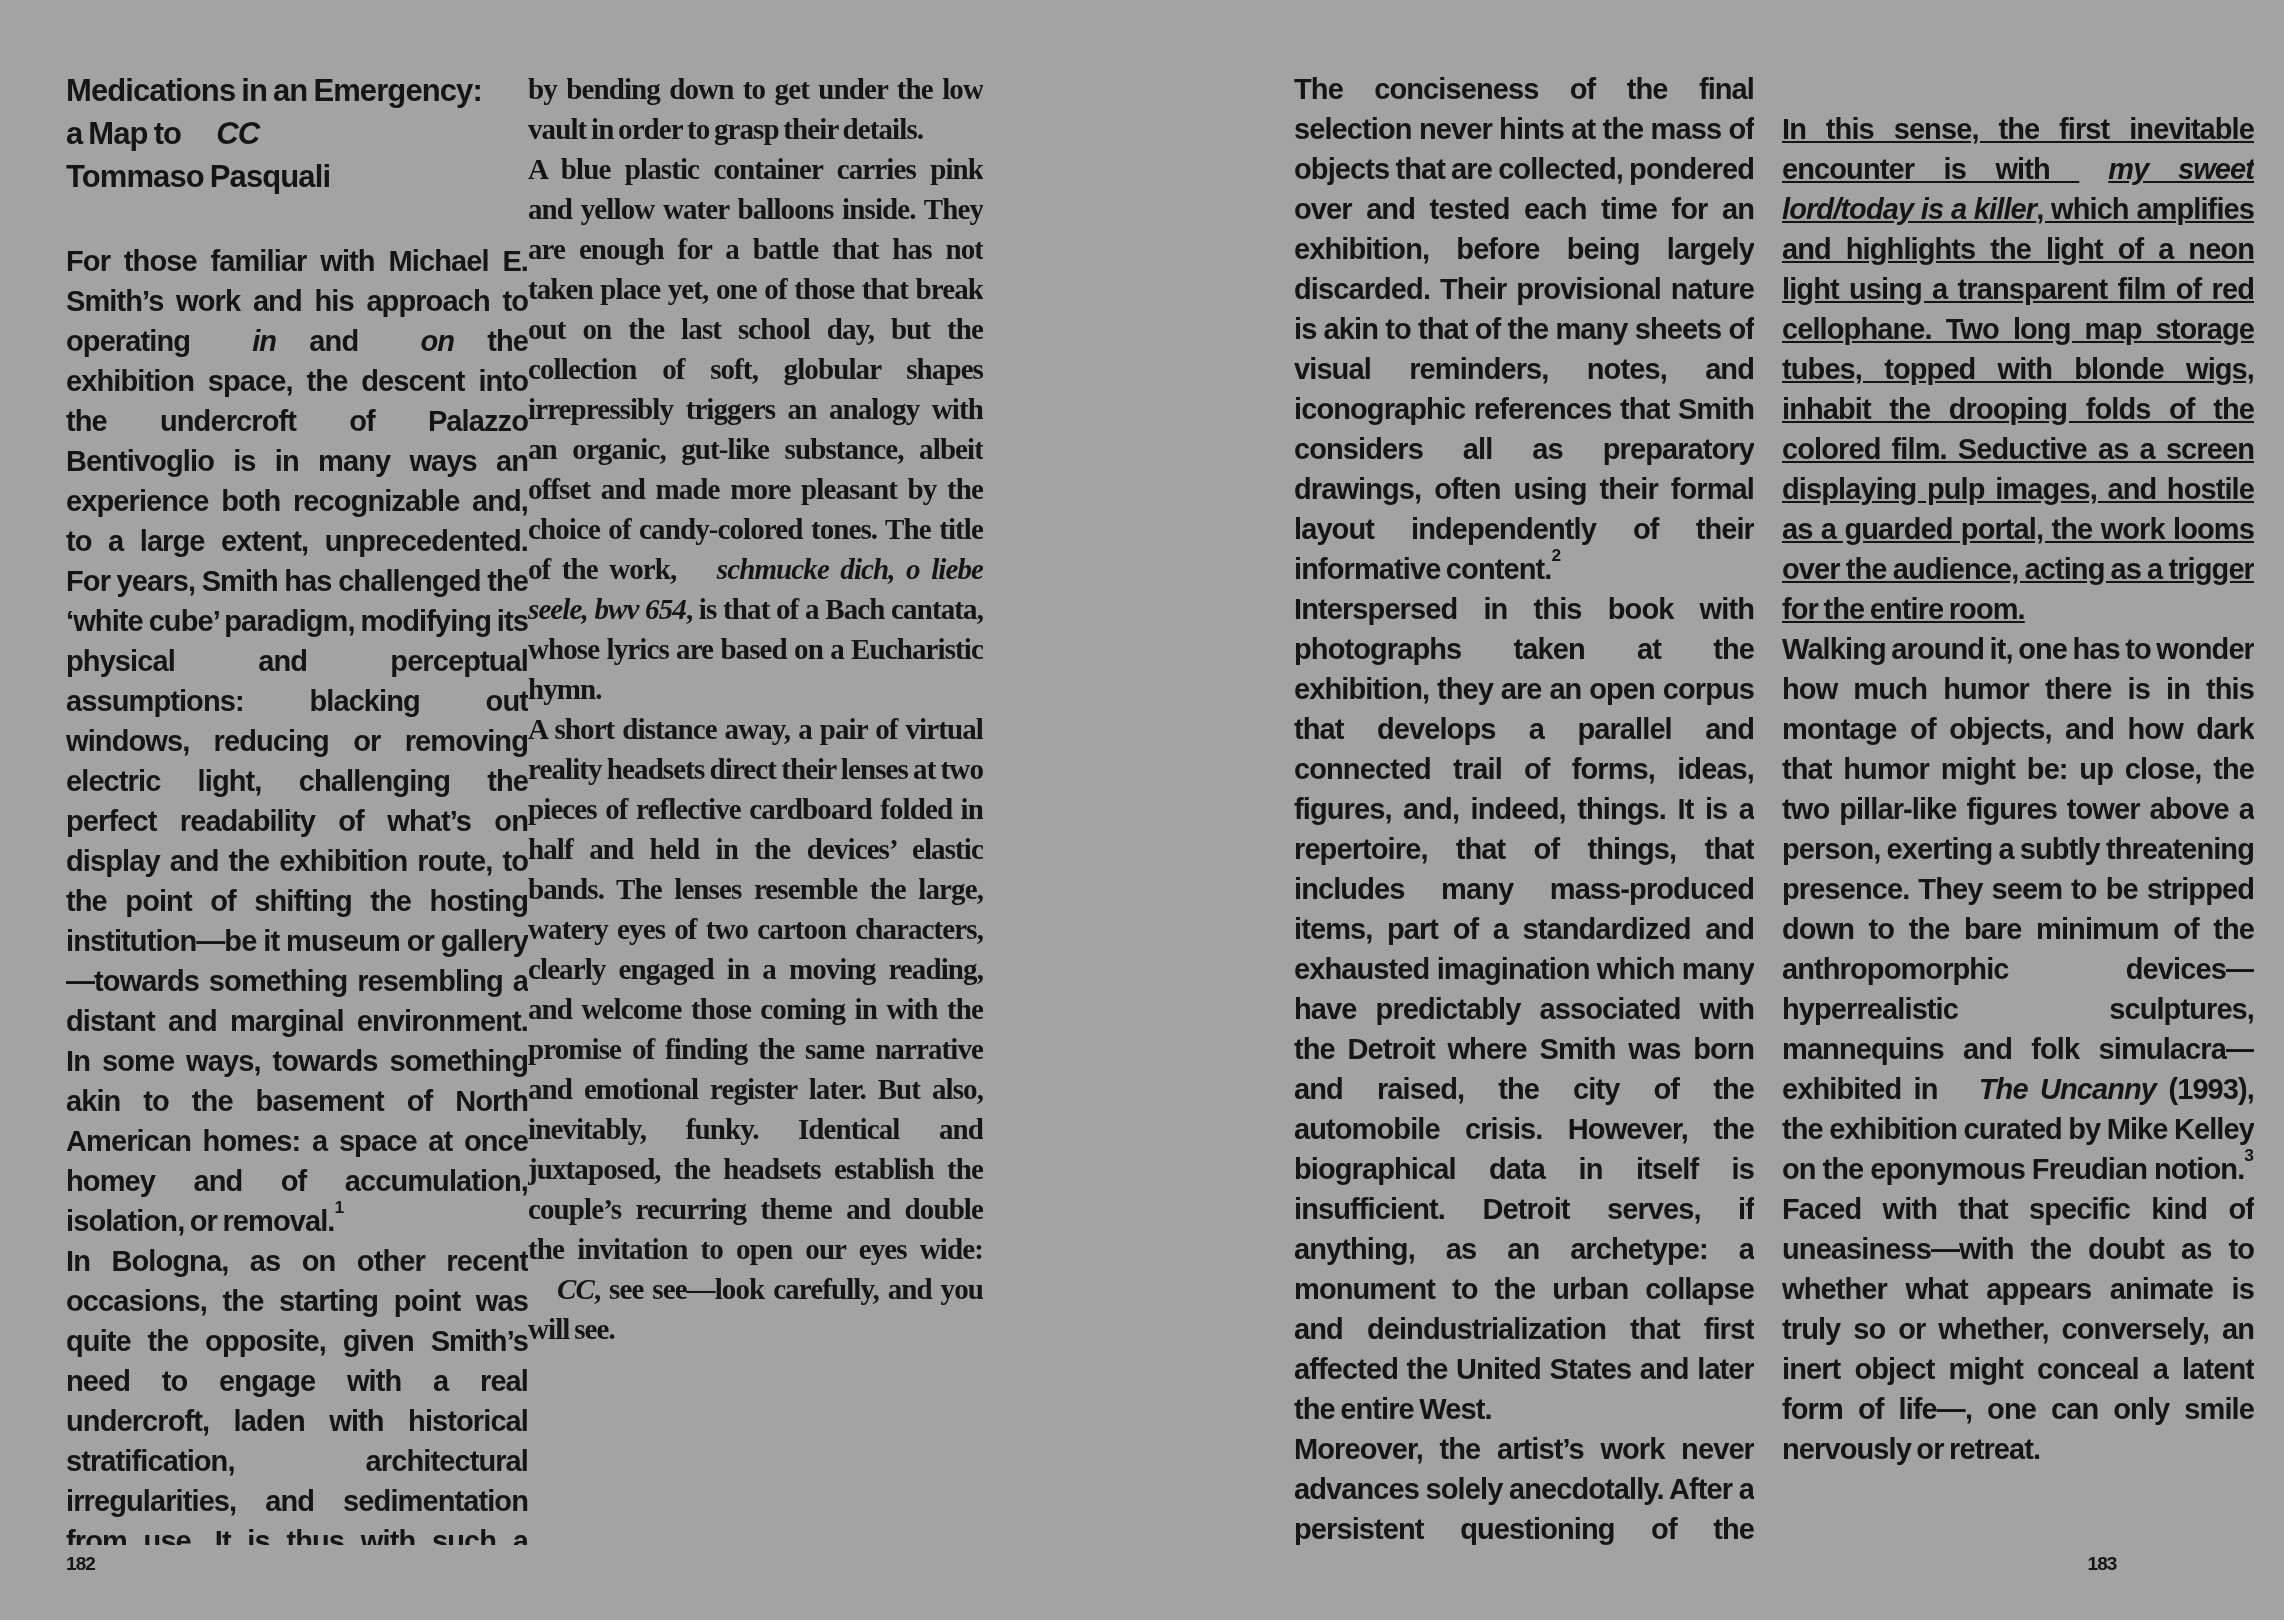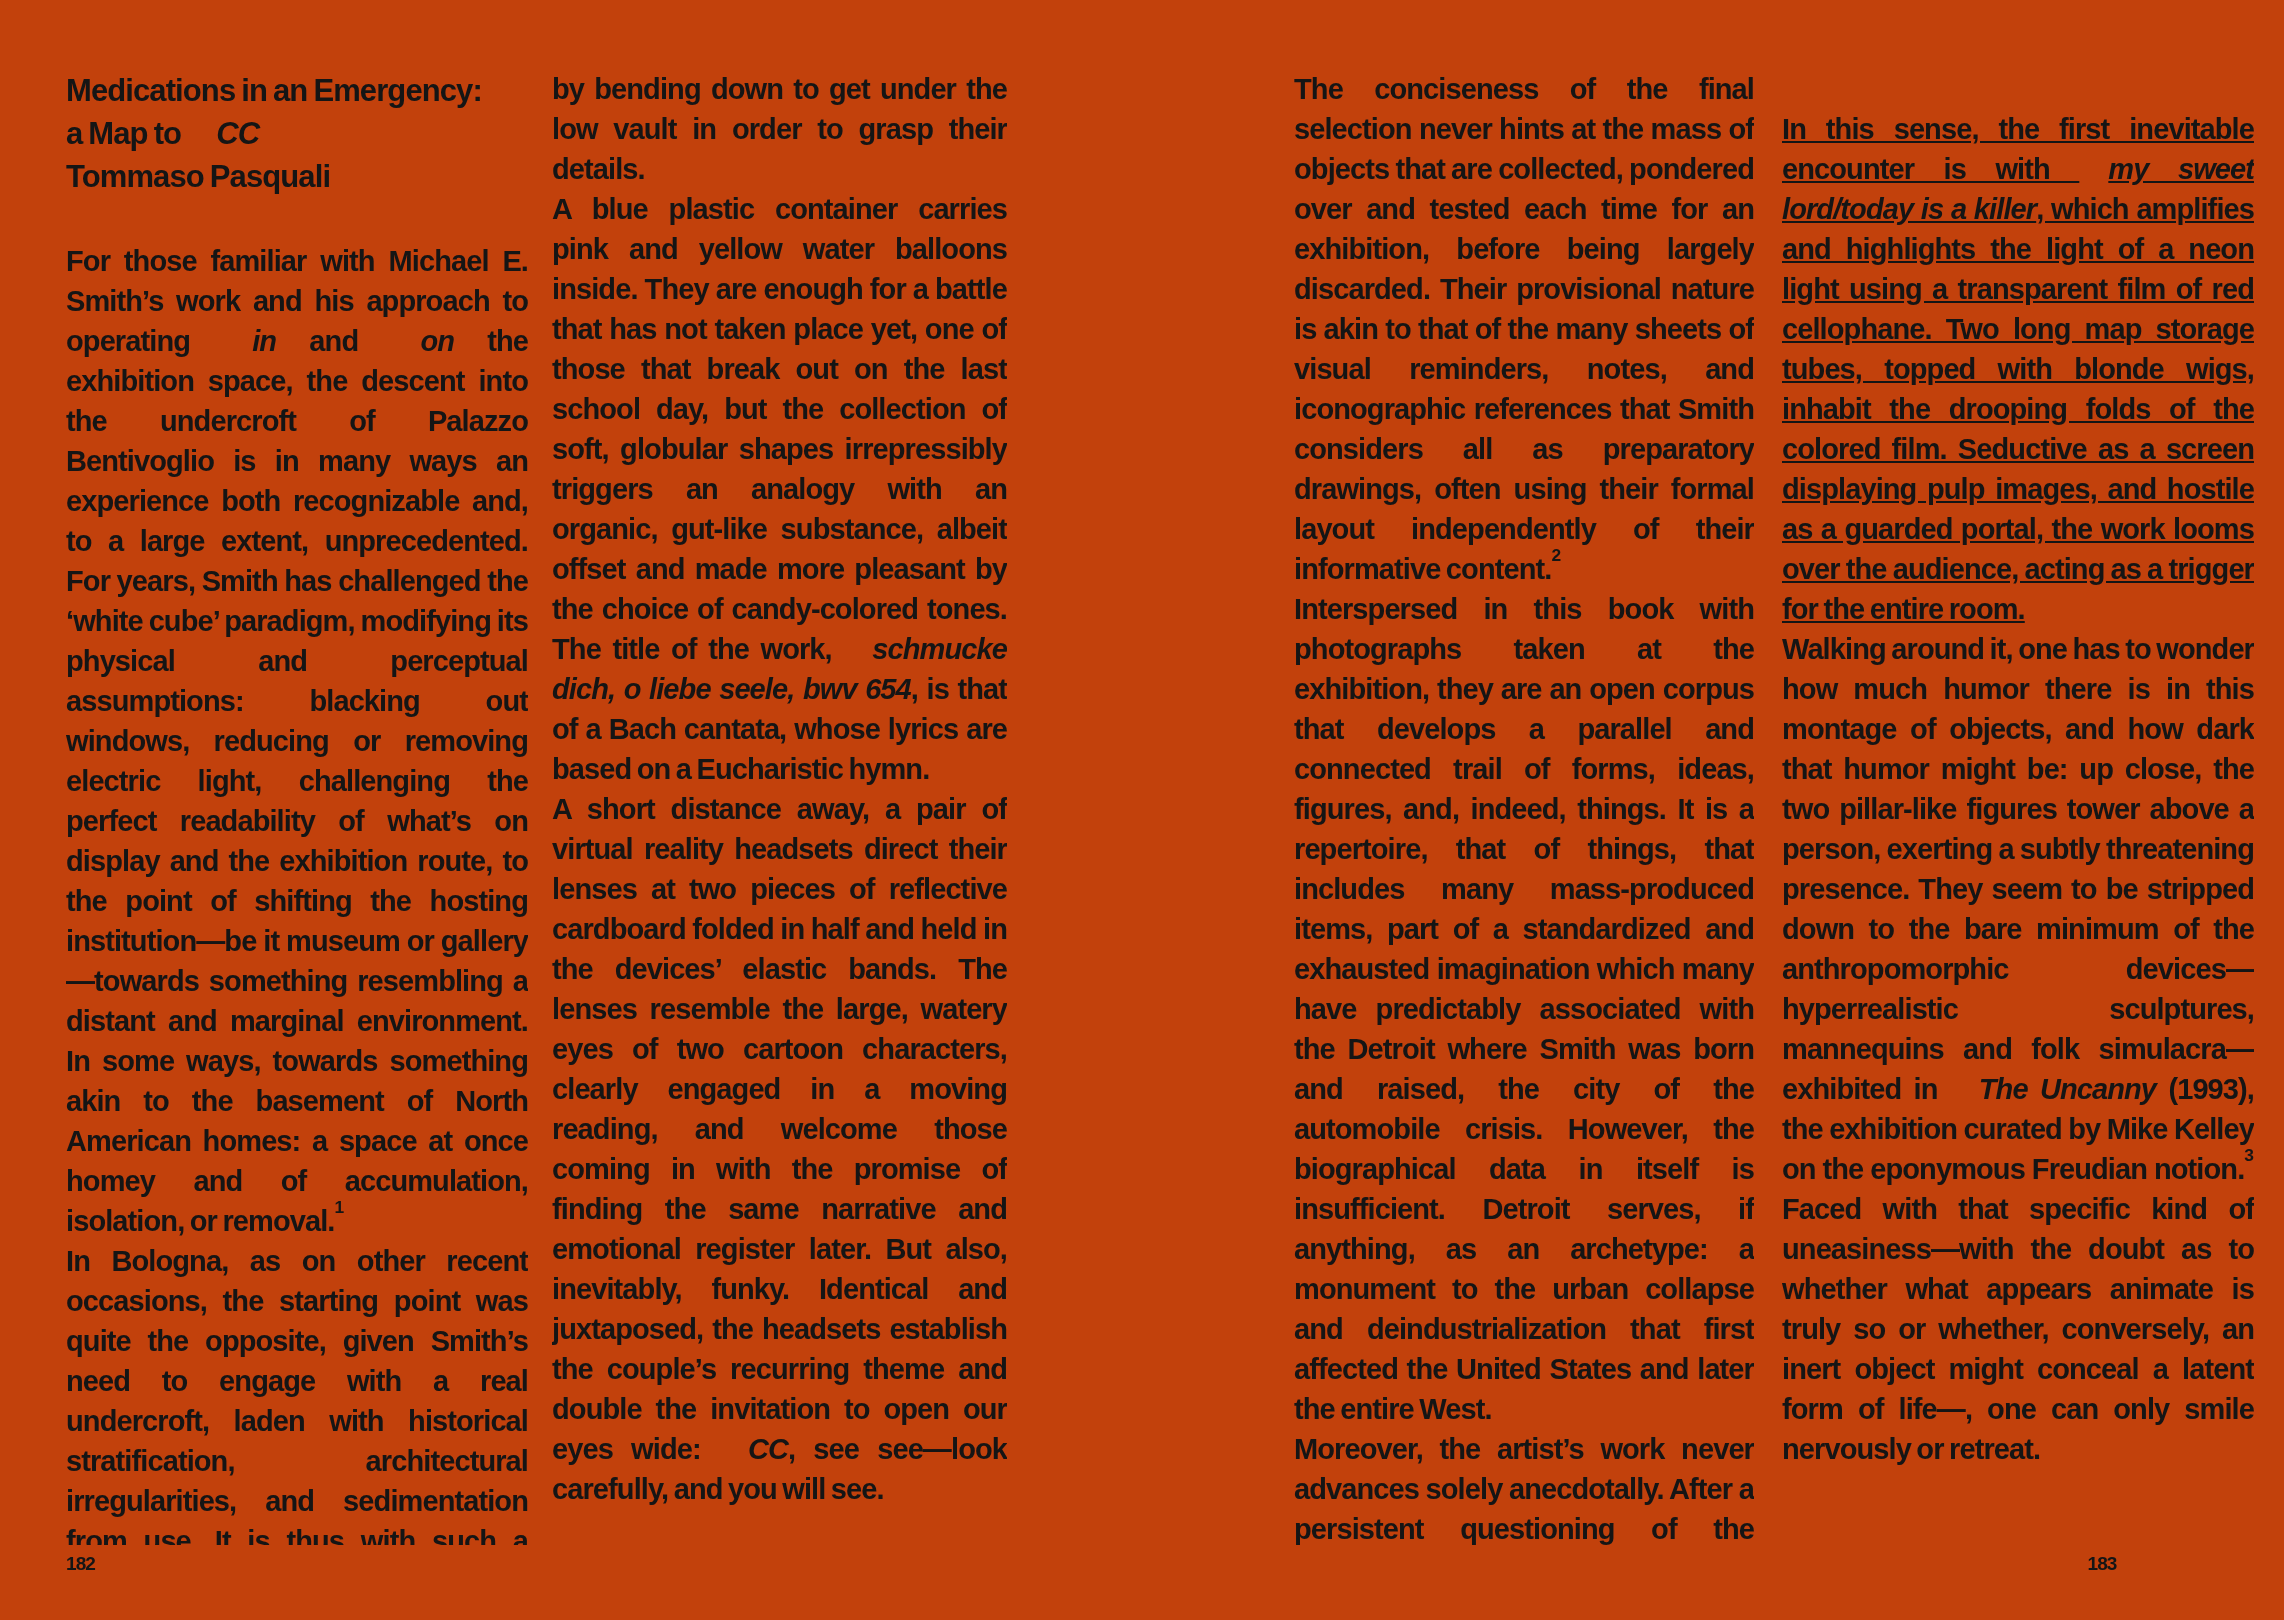--- a/index.html
+++ b/index.html
@@ -1,39 +1,39 @@
 <!DOCTYPE html>
 <html style="font-size:14px"><head>
 <meta charset="utf-8">
 <style>
   html, body { margin: 0; padding: 0; background: #e8e8e8; }
   .spread {
     position: relative;
     width: 2284px;
     height: 1621px;
-    background: #c2410c;
+    background: #a3a3a3;
     overflow: hidden;
     font-family: "Liberation Sans", sans-serif;
     color: #151515;
     -webkit-font-smoothing: antialiased;
   }
   .col {
     position: absolute;
     top: 69px;
     height: 1476px;
     overflow: hidden;
     text-align: justify;
     font-weight: bold;
     font-size: 29px;
     line-height: 40px;
     letter-spacing: -0.9px;
     word-spacing: -1.7px;
   }
   .col-1 { left: 66px;   width: 462px; }
-  .col-2 { left: 552px;  width: 455px; }
+  .col-2 { left: 528px;  width: 455px; font-family: Liberation Serif, serif; }
   .col-3 { left: 1294px; width: 460px; }
   .col-4 { left: 1782px; width: 472px; }
   .article-title {
     font-size: 31px;
     line-height: 43px;
     letter-spacing: -0.9px;
     text-align: left;
     margin-bottom: 43px;
   }
   .para { margin: 0; }

